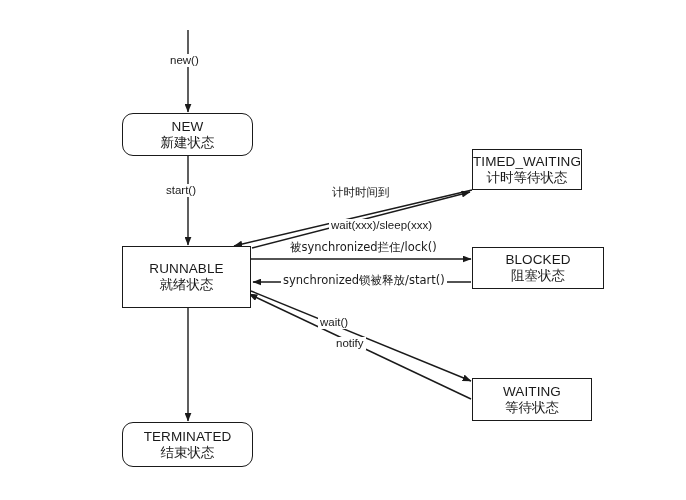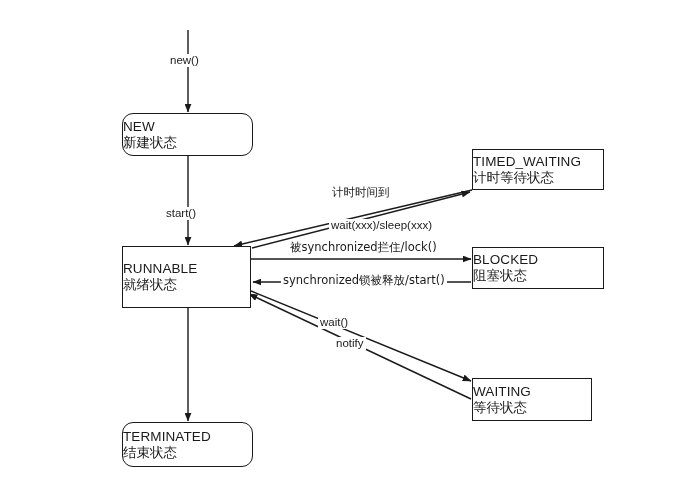--- a/index.html
+++ b/index.html
@@ -22,20 +22,21 @@
     width: 686px;
     height: 500px;
   }
   .state-box {
     position: absolute;
     box-sizing: border-box;
     border: 1.4px solid #1a1a1a;
     background: #ffffff;
     display: flex;
     flex-direction: column;
+    align-items: center;
     justify-content: center;
     color: #1a1a1a;
     line-height: 1.18;
   }
   .state-box.rounded {
     border-radius: 11px;
   }
   .state-title {
     font-size: 13.5px;
     letter-spacing: 0.1px;
@@ -92,21 +93,21 @@
   <div class="state-box rounded" style="left:122px; top:113px; width:131px; height:43px;">
     <div class="state-title">NEW</div>
     <div class="state-sub">新建状态</div>
   </div>
 
   <div class="state-box" style="left:122px; top:246px; width:129px; height:62px;">
     <div class="state-title">RUNNABLE</div>
     <div class="state-sub">就绪状态</div>
   </div>
 
-  <div class="state-box" style="left:472px; top:149px; width:132px; height:41px;">
+  <div class="state-box" style="left:472px; top:149px; width:110px; height:41px;">
     <div class="state-title">TIMED_WAITING</div>
     <div class="state-sub">计时等待状态</div>
   </div>
 
   <div class="state-box" style="left:472px; top:247px; width:132px; height:42px;">
     <div class="state-title">BLOCKED</div>
     <div class="state-sub">阻塞状态</div>
   </div>
 
   <div class="state-box" style="left:472px; top:378px; width:120px; height:43px;">
@@ -114,21 +115,21 @@
     <div class="state-sub">等待状态</div>
   </div>
 
   <div class="state-box rounded" style="left:122px; top:422px; width:131px; height:45px;">
     <div class="state-title">TERMINATED</div>
     <div class="state-sub">结束状态</div>
   </div>
 
   <div class="edge-label" style="left:168px; top:54px;">new()</div>
 
-  <div class="edge-label" style="left:164px; top:207px;text-align:right;">start()</div>
+  <div class="edge-label" style="left:164px; top:184px;text-align:right;">start()</div>
 
   <div class="edge-label cjk" style="left:330px; top:186px;">计时时间到</div>
 
   <div class="edge-label" style="left:329px; top:219px;">wait(xxx)/sleep(xxx)</div>
 
   <div class="edge-label cjk" style="left:288px; top:241px;">被synchronized拦住/lock()</div>
 
   <div class="edge-label cjk" style="left:281px; top:274px;">synchronized锁被释放/start()</div>
 
   <div class="edge-label" style="left:318px; top:316px;">wait()</div>

